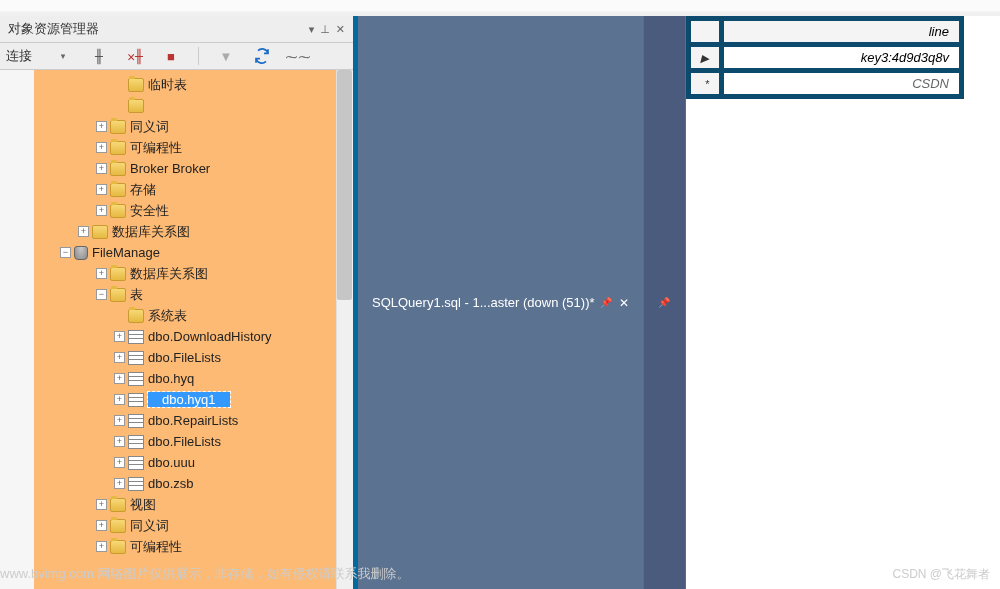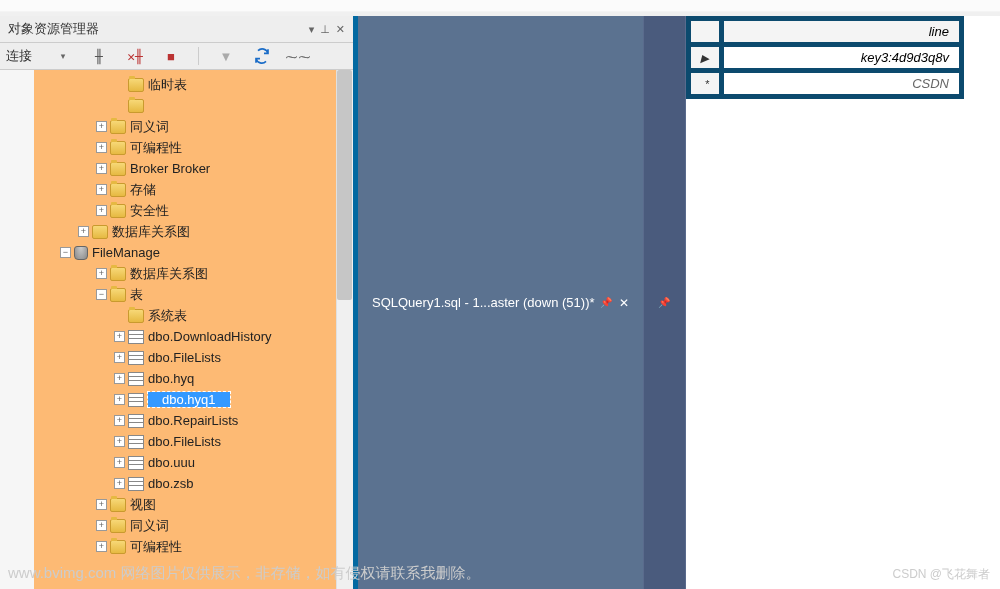--- a/index.html
+++ b/index.html
@@ -50,21 +50,21 @@
     .tab-close { font-size: 12px; }
     
     .grid-area { flex: 1; background: #fff; padding: 0; }
     .grid { border-collapse: collapse; }
     .grid th, .grid td { border: 5px solid #0c4a6e; padding: 3px 10px; text-align: right; font-size: 13px; font-style: italic; }
     .grid-rowhead { width: 28px; background: #f4f4f4; text-align: center; padding: 2px 4px; }
     .grid-colhead { background: #f4f4f4; font-weight: normal; width: 240px; }
     .grid-null { font-style: italic; color: #666; }
     .row-indicator { font-size: 11px; color: #333; }
     
-    .watermark-left { position: absolute; bottom: 6px; left: 8px; color: #ccc; font-size: 15px; }
+    .watermark-left { position: absolute; bottom: 6px; left: 0; color: #ccc; font-size: 13px; }
     .watermark-right { position: absolute; bottom: 6px; right: 10px; color: #ccc; font-size: 12px; }
     
     .plug-icon { font-family: monospace; font-weight: bold; }
     .refresh-svg { width:16px; height:16px; }
   </style>
 </head>
 <body>
 
 <div class="top-blur"></div>
 <div class="top-blur2"></div>

